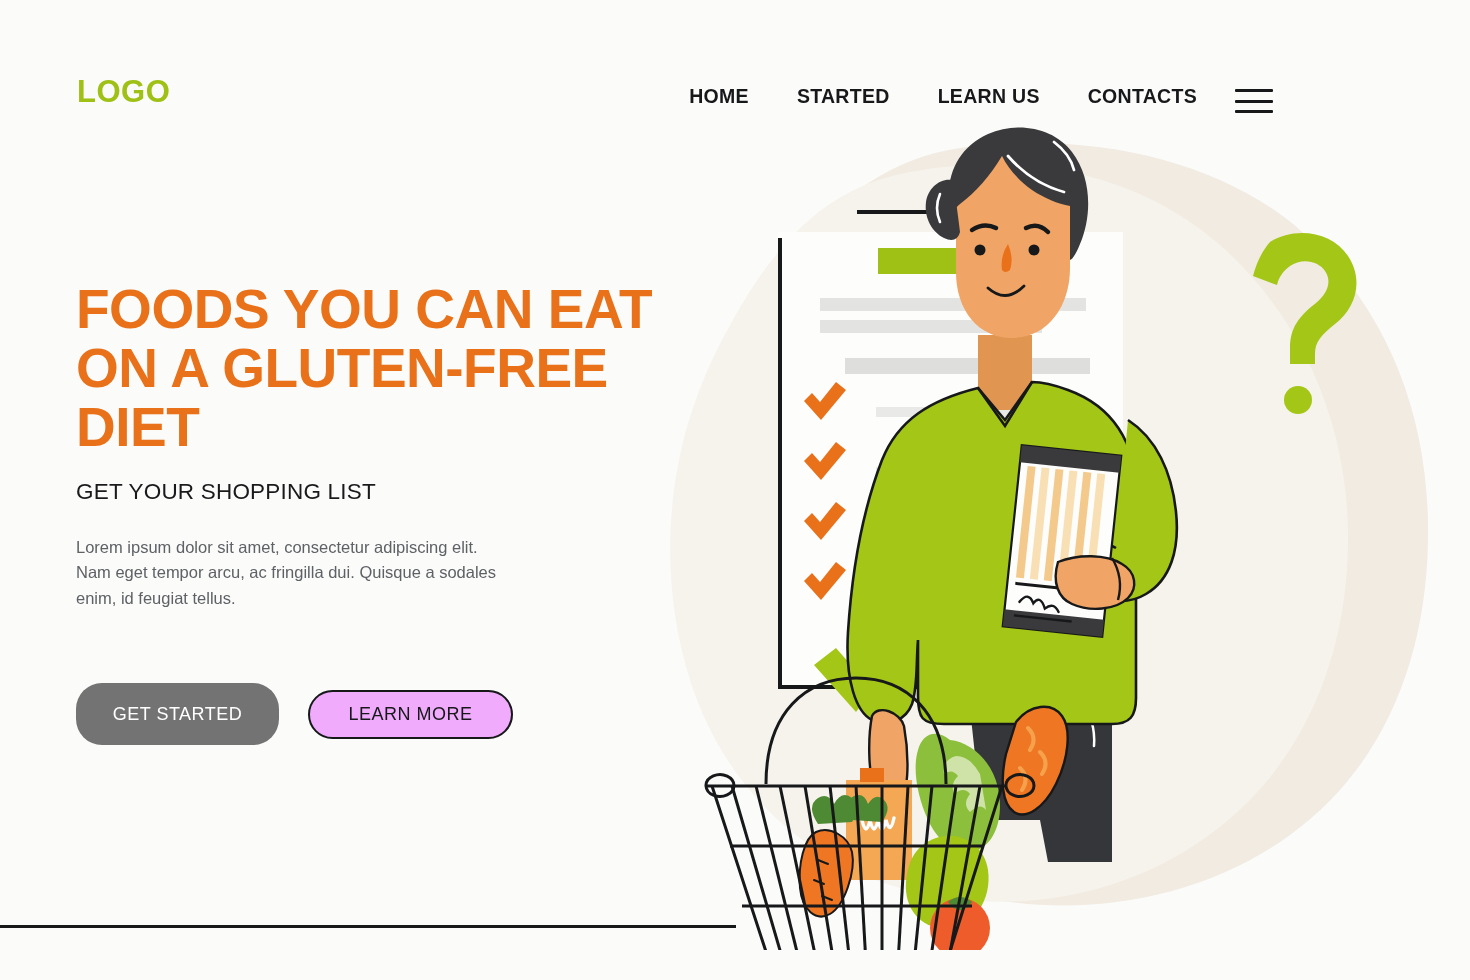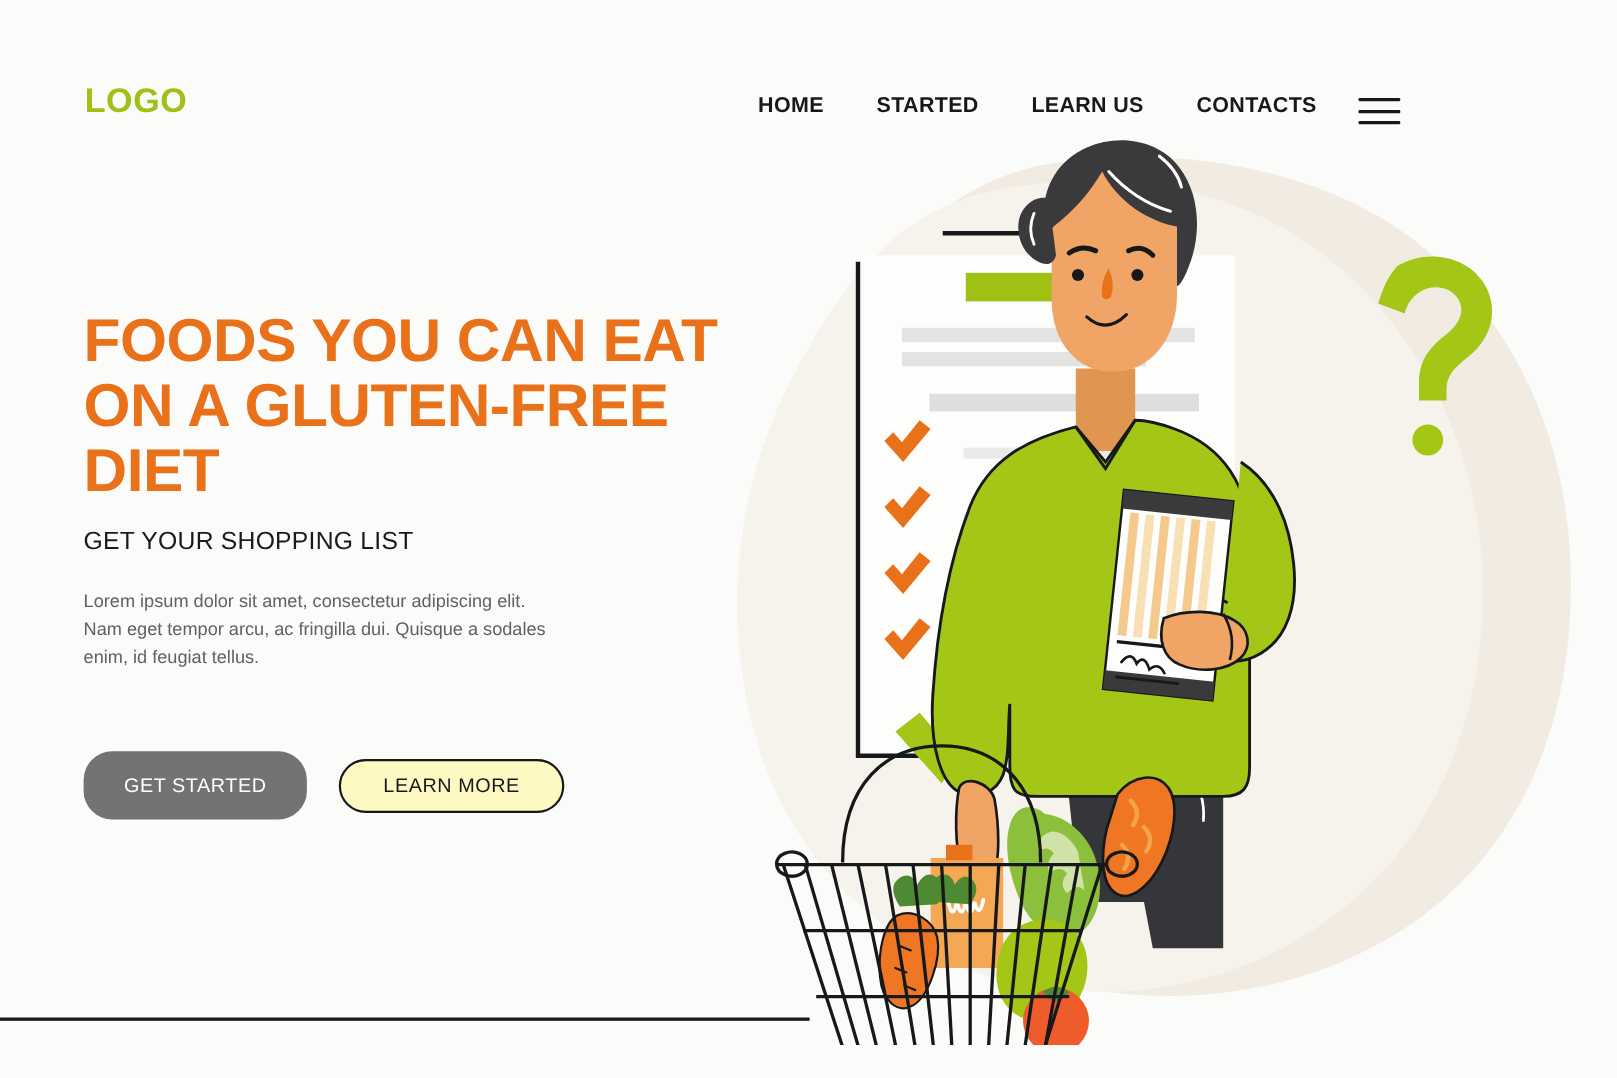--- a/index.html
+++ b/index.html
@@ -131,21 +131,21 @@
     width: 203px;
     height: 62px;
     background: #737373;
     color: #FFFFFF;
     border: none;
   }
 
   .btn-secondary {
     width: 205px;
     height: 49px;
-    background: #fef9c3;
+    background: #f0abfc;
     color: #17181A;
     border: 2.5px solid #17181A;
   }
 
   .baseline-rule {
     position: absolute;
     left: 0;
     top: 925px;
     width: 736px;
     height: 3px;

